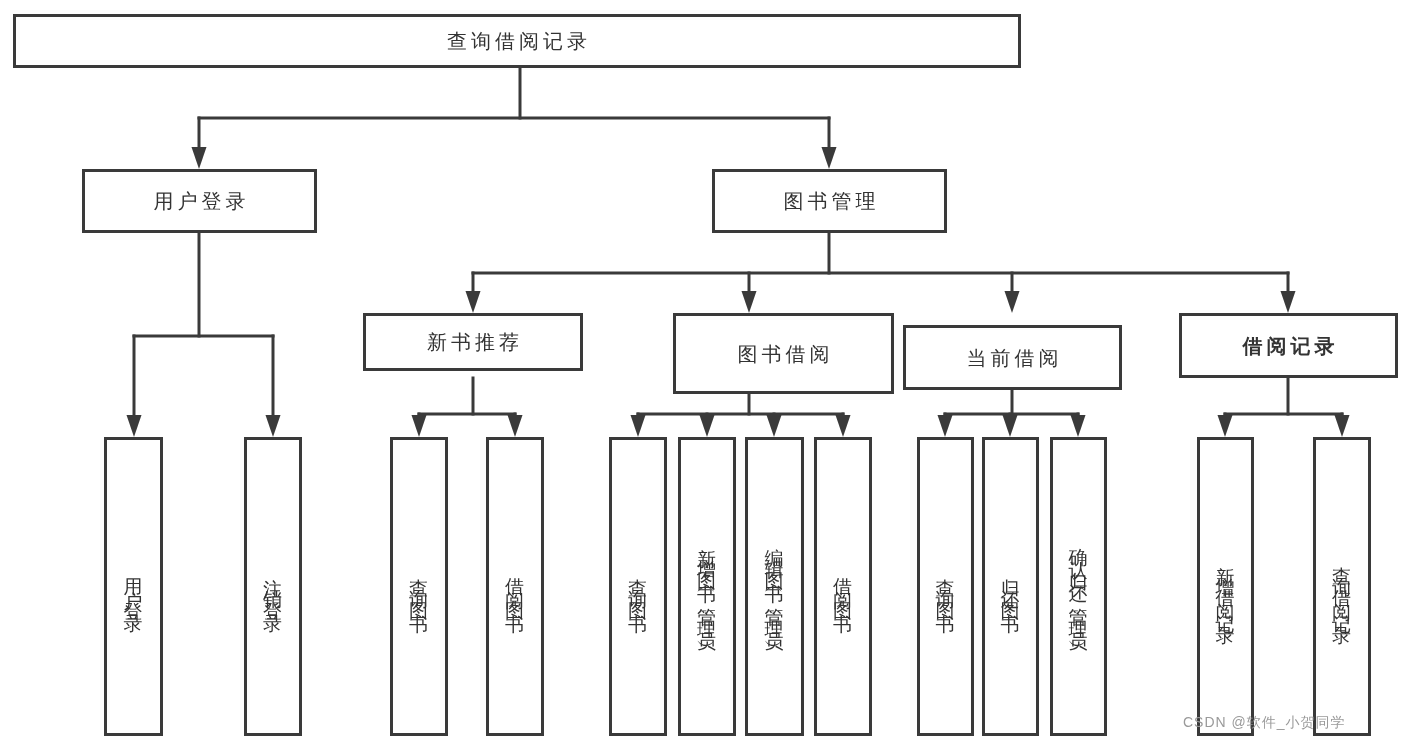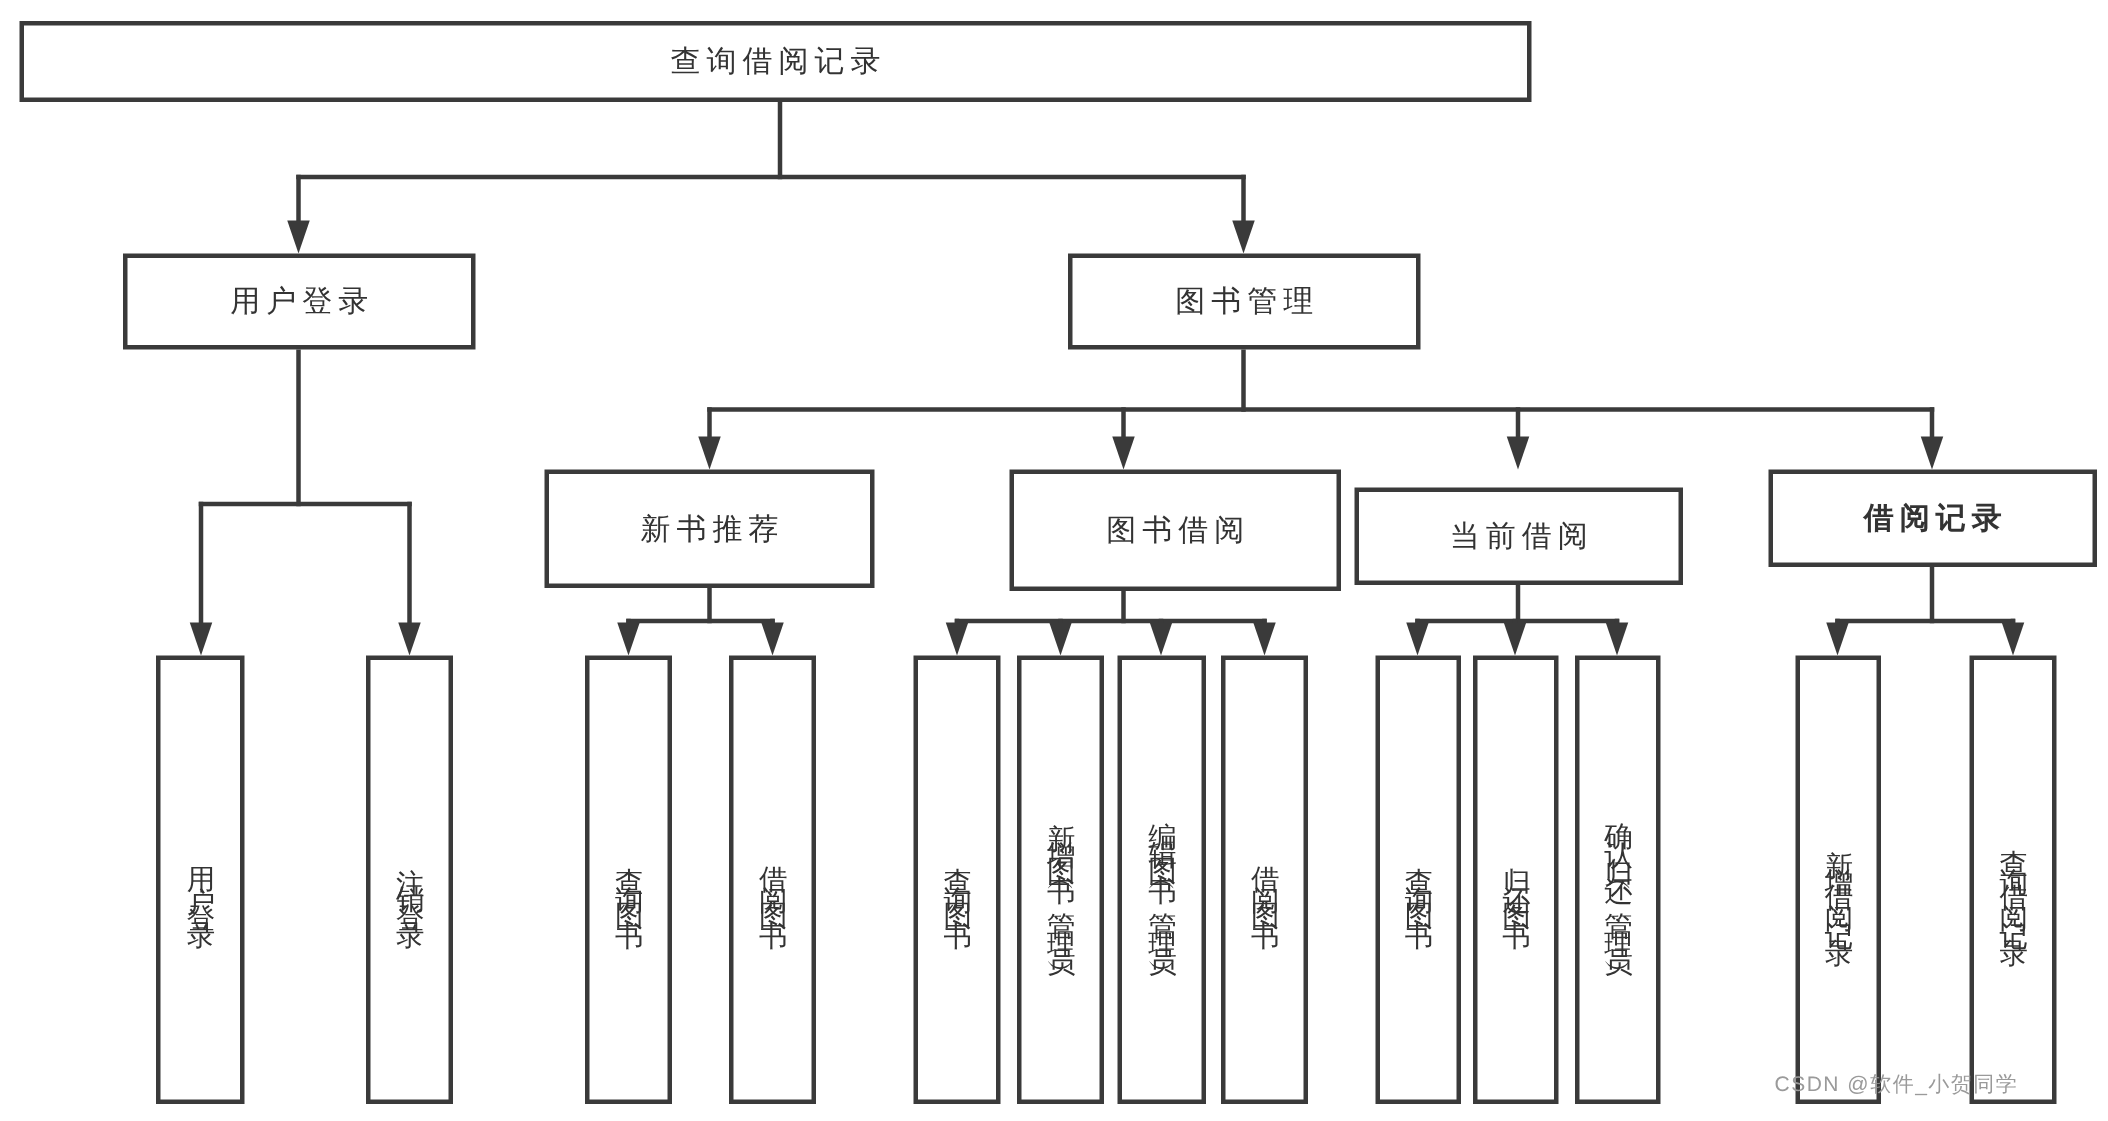--- a/index.html
+++ b/index.html
@@ -115,21 +115,21 @@
     </svg>
     <div class="node h" style="left: 13px; top: 14px; width: 1008px; height: 54px;">
       <span class="lbl">查询借阅记录</span>
     </div>
     <div class="node h" style="left: 82px; top: 169px; width: 235px; height: 64px;">
       <span class="lbl">用户登录</span>
     </div>
     <div class="node h" style="left: 712px; top: 169px; width: 235px; height: 64px;">
       <span class="lbl">图书管理</span>
     </div>
-    <div class="node h" style="left: 363px; top: 313px; width: 220px; height: 79px;">
+    <div class="node h" style="left: 363px; top: 313px; width: 220px; height: 58px;">
       <span class="lbl">新书推荐</span>
     </div>
     <div class="node h" style="left: 673px; top: 313px; width: 221px; height: 81px;">
       <span class="lbl">图书借阅</span>
     </div>
     <div class="node h" style="left: 903px; top: 313px; width: 219px; height: 65px; margin-top: 12px;">
       <span class="lbl">当前借阅</span>
     </div>
     <div class="node h" style="left: 1179px; top: 313px; width: 219px; height: 65px; font-weight: bold;">
       <span class="lbl">借阅记录</span>

